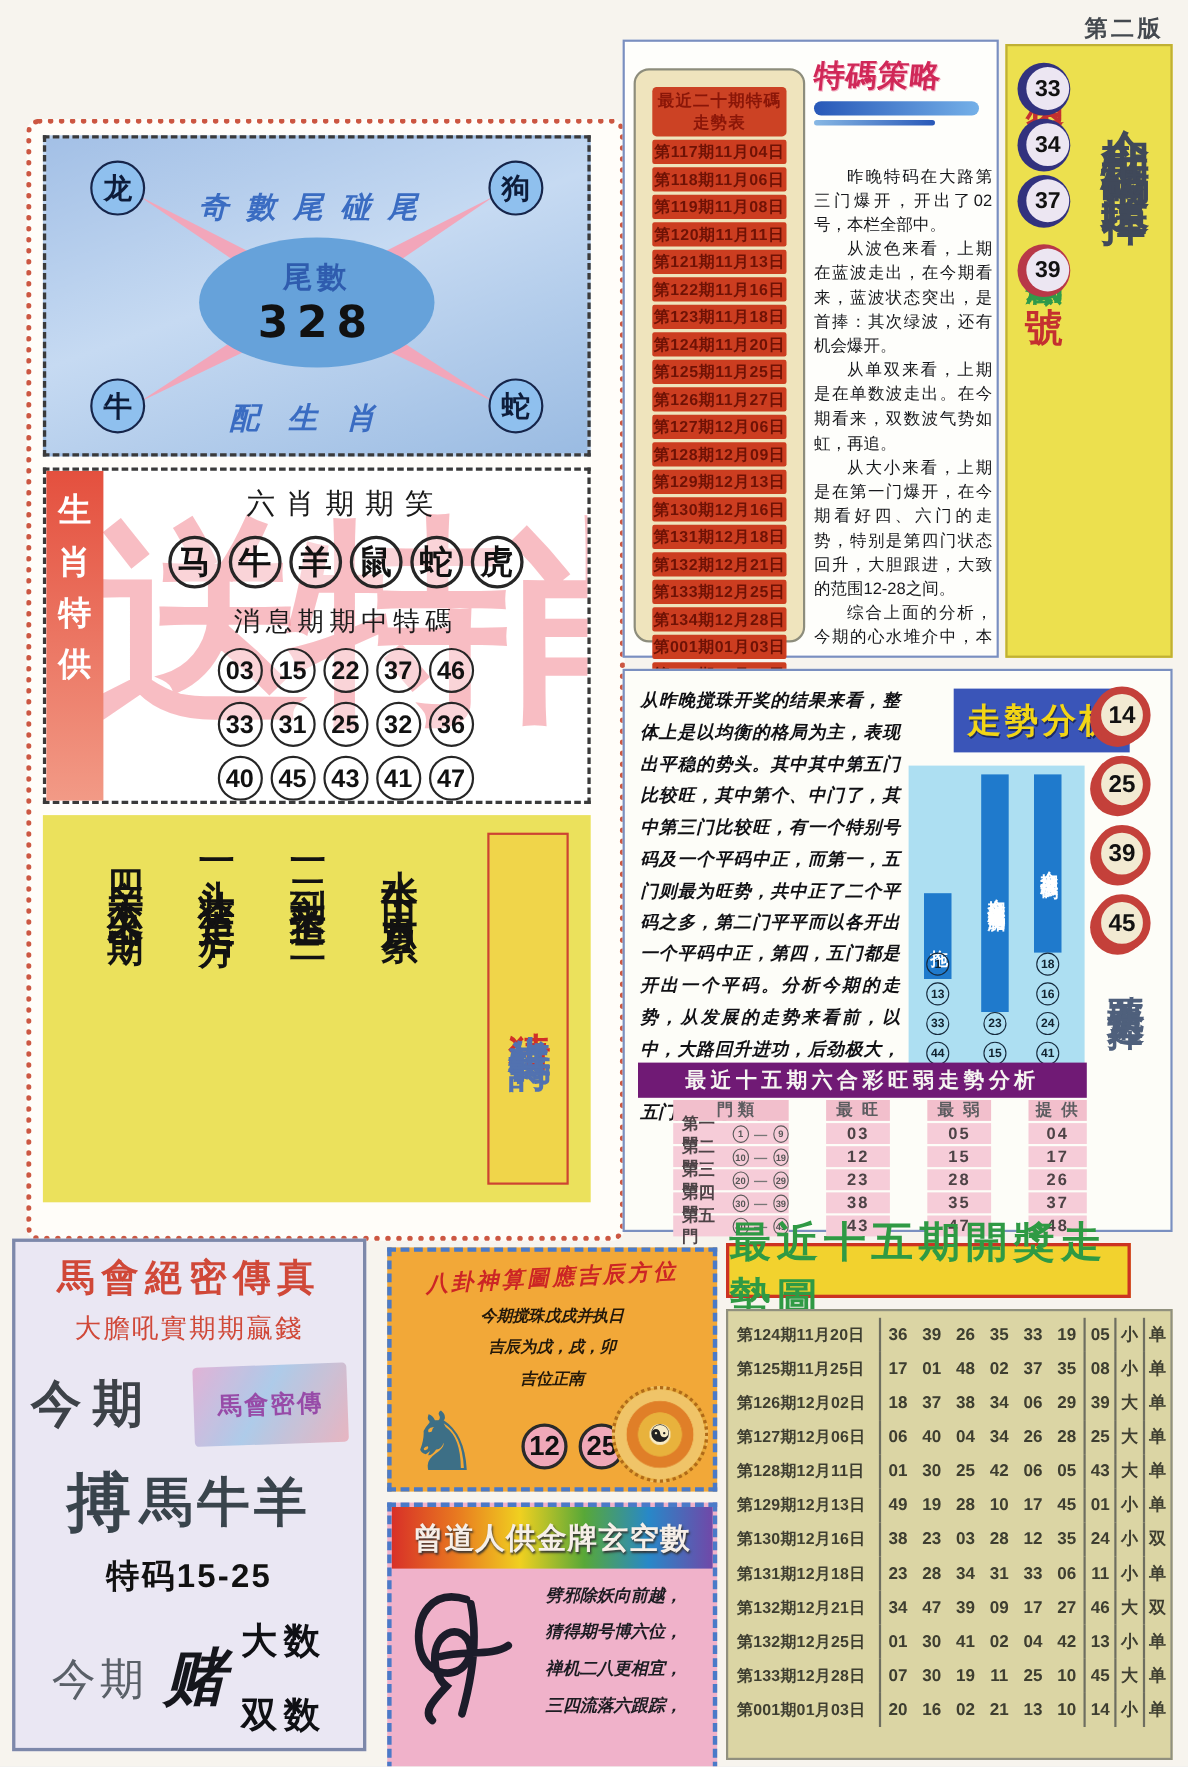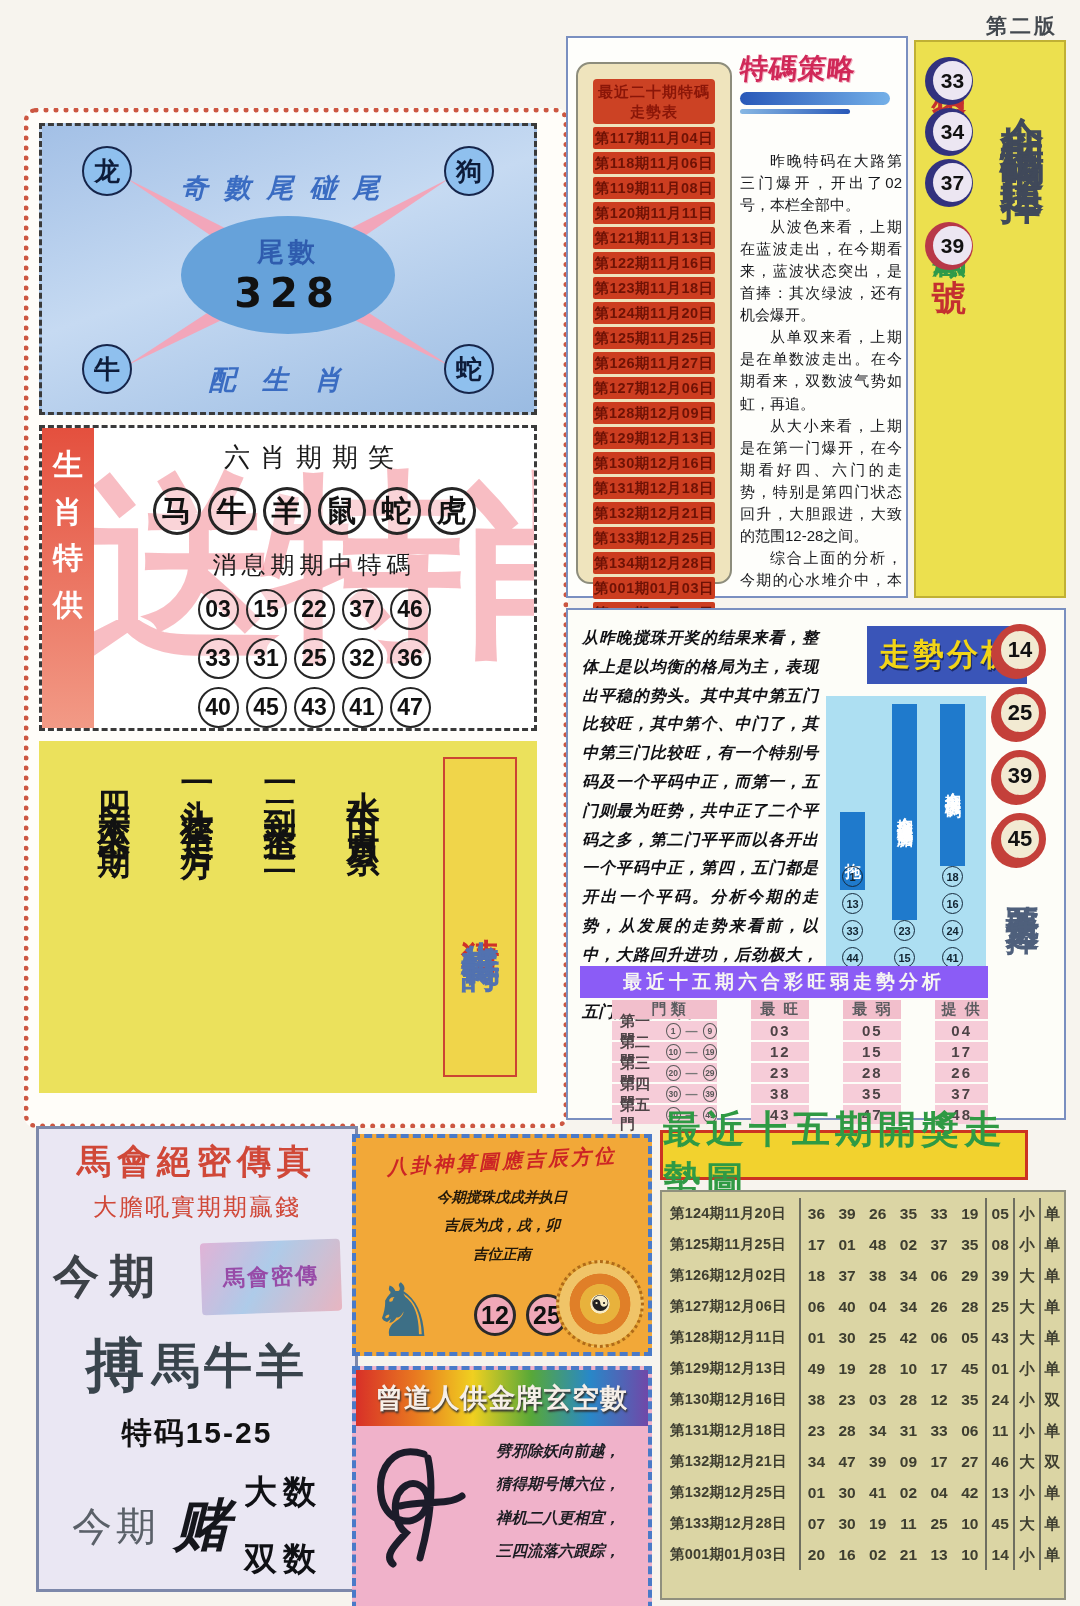--- a/index.html
+++ b/index.html
@@ -52,21 +52,21 @@
   .poem{position:absolute;left:10px;top:628px;width:498px;height:352px;background:#ebe15c;box-sizing:border-box;
         display:flex;align-items:stretch;}
   .poem-cols{flex:1;display:flex;flex-direction:row-reverse;justify-content:center;gap:38px;padding-top:24px;}
   .poem-col{writing-mode:vertical-rl;text-orientation:upright;font-size:33px;font-weight:bold;color:#121212;letter-spacing:9px;}
   .poem-title{width:70px;margin:16px 20px 16px 6px;background:#f0d54a;border:2px solid #cc4433;display:flex;
               align-items:center;justify-content:center;}
   .poem-title .vtext{font-size:38px;font-weight:bold;letter-spacing:3px;}
   .pt-head{color:#d03028;} .pt-tail{color:#5272b0;}
 
   
-  .fax{position:absolute;left:36px;top:1126px;width:322px;height:466px;background:#eae7f3;border:3px solid #7d88aa;
+  .fax{position:absolute;left:11px;top:1126px;width:322px;height:466px;background:#eae7f3;border:3px solid #7d88aa;
        box-sizing:border-box;padding:10px 8px;}
   .fax-h1{font-size:34px;font-weight:bold;color:#d04838;text-align:center;letter-spacing:6px;}
   .fax-h2{font-size:24px;font-weight:normal;color:#d04838;text-align:center;letter-spacing:2px;margin-top:6px;}
   .fax-row1{display:flex;align-items:center;justify-content:space-between;margin-top:18px;padding:0 6px;}
   .fax-period{font-size:46px;font-weight:bold;color:#3d4248;letter-spacing:10px;}
   .stamp{width:140px;height:72px;border-radius:4px;transform:rotate(-2deg);
          background:linear-gradient(120deg,#e0aed4,#a8c8e8 45%,#e8b0bc);display:flex;align-items:center;justify-content:center;
          font-size:22px;font-weight:bold;color:#8f3ba0;letter-spacing:2px;opacity:.9;}
   .fax-bet{display:flex;align-items:center;justify-content:center;margin-top:14px;gap:8px;}
   .fax-big{font-size:58px;font-weight:bold;color:#39444c;}
@@ -152,21 +152,21 @@
   .ccol-tuo{left:16px;top:170px;} .ccol-lian{left:68px;top:224px;} .ccol-ping{left:116px;top:170px;}
   .ccir{width:21px;height:21px;border-radius:50%;border:1.5px solid #15293c;display:flex;align-items:center;justify-content:center;
         font-size:11px;font-weight:bold;color:#10222f;box-sizing:border-box;}
   .ana-balls{position:absolute;left:426px;top:14px;display:flex;flex-direction:column;gap:11px;}
   .ball-red{width:52px;height:52px;border-radius:50%;background:#f2ead2;border:7px solid #c4403a;box-sizing:border-box;
             display:flex;align-items:center;justify-content:center;font-size:22px;font-weight:bold;color:#111;
             box-shadow:-4px 4px 0 -1px #c4403a;}
   .ana-slogan{position:absolute;left:432px;top:268px;font-size:34px;font-weight:bold;color:#4f607c;letter-spacing:3px;}
 
   .stable{position:absolute;left:12px;top:356px;width:408px;}
-  .st-title{background:#8b5cf6;color:#f6f6f2;font-size:19px;font-weight:bold;text-align:center;letter-spacing:4px;
+  .st-title{background:#701a75;color:#f6f6f2;font-size:19px;font-weight:bold;text-align:center;letter-spacing:4px;
             padding:3px 0;}
   .st-row{display:flex;margin-top:2px;}
   .st-cell{background:#f6ccd8;display:flex;align-items:center;justify-content:center;font-weight:bold;color:#4d4346;
            height:19px;margin-right:2px;font-size:15px;letter-spacing:2px;margin-left:32px;}
   .st-c1{width:152px;justify-content:flex-start;padding-left:8px;box-sizing:border-box;gap:5px;letter-spacing:0;}
   .st-c2{width:86px;} .st-c3{width:86px;} .st-c4{width:78px;margin-right:0;}
   .st-head .st-cell{background:#f2bfcc;color:#5c5c60;font-size:15px;}
   .mini{width:16px;height:16px;border-radius:50%;border:1.2px solid #5a5a5a;display:flex;align-items:center;justify-content:center;
         font-size:8.5px;color:#555;box-sizing:border-box;font-weight:bold;}
   .r-sep{color:#777;font-size:12px;}

